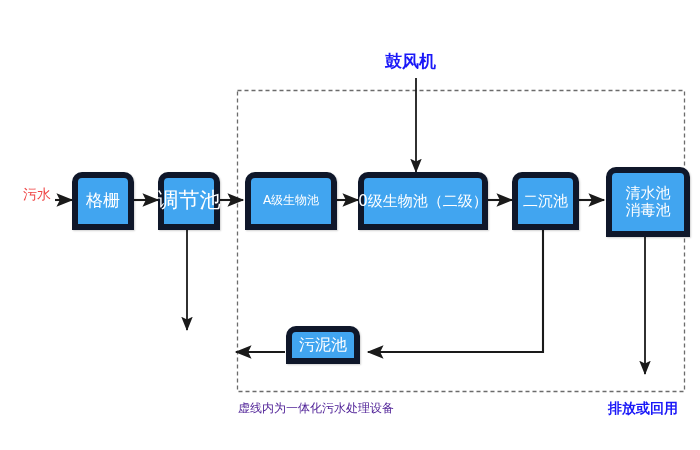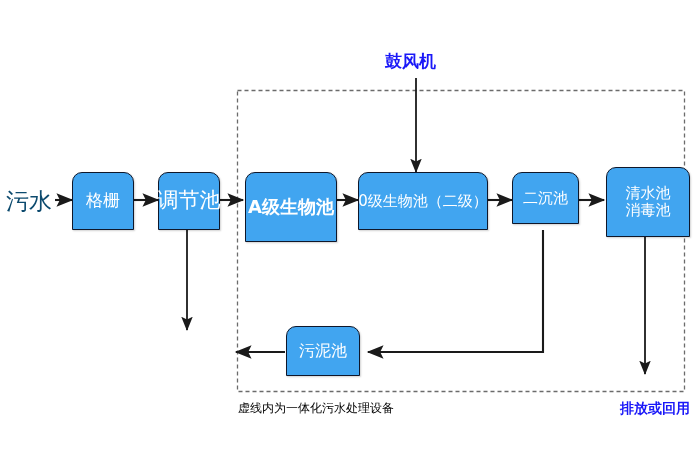--- a/index.html
+++ b/index.html
@@ -23,21 +23,21 @@
     position: absolute;
     left: 0;
     top: 0;
     width: 700px;
     height: 450px;
   }
   
   .pbox {
     position: absolute;
     background: #41a5f0;
-    border: 1px solid #0f172a;
+    border: 6px solid #0f172a;
     border-radius: 10px 10px 0 0;
     box-sizing: border-box;
     display: flex;
     flex-direction: column;
     align-items: center;
     justify-content: center;
     color: #ffffff;
     font-weight: 400;
     line-height: 1.12;
     text-align: center;
@@ -46,29 +46,30 @@
   }
   .pbox .ln { display: block; white-space: nowrap; }
 
   .txt {
     position: absolute;
     white-space: nowrap;
     z-index: 4;
     text-align: right;
   }
   .txt-dark {
-    color: #0c4a6e;
-    font-size: 23px;
+    color: #ef4444;
+    font-size: 14px;
+    margin-left: 17px;
   }
   .txt-blue {
     color: #1a18f8;
     font-weight: 700;
   }
   .txt-cap {
-    color: #000000;
+    color: #4c1d95;
     font-size: 12px;
   }
 </style>
 </head>
 <body>
 
 <div id="canvas">
 
   <svg class="layer" viewBox="0 0 700 450">
     <defs>
@@ -107,39 +108,39 @@
   <div class="txt txt-blue" style="left:385px; top:50px; font-size:17px;">鼓风机</div>
 
   <div class="pbox" style="left:72px;  top:172px; width:62px;  height:58px; font-size:17px;">
     <span class="ln">格栅</span>
   </div>
 
   <div class="pbox" style="left:158px; top:172px; width:62px;  height:58px; font-size:21px;">
     <span class="ln">调节池</span>
   </div>
 
-  <div class="pbox" style="left:245px; top:172px; width:92px;  height:70px; font-size:18px;font-weight:bold;">
+  <div class="pbox" style="left:245px; top:172px; width:92px;  height:58px; font-size:12px;">
     <span class="ln">A级生物池</span>
   </div>
 
   <div class="pbox" style="left:358px; top:172px; width:130px; height:58px; font-size:15px;justify-content:center;">
     <span class="ln">0级生物池（二级）</span>
   </div>
 
-  <div class="pbox" style="left:512px; top:172px; width:67px;  height:52px; font-size:15px;">
+  <div class="pbox" style="left:512px; top:172px; width:67px;  height:58px; font-size:15px;">
     <span class="ln">二沉池</span>
   </div>
 
   <div class="pbox" style="left:606px; top:167px; width:84px;  height:70px; font-size:15px;">
     <span class="ln">清水池</span>
     <span class="ln">消毒池</span>
   </div>
 
-  <div class="pbox" style="left:286px; top:326px; width:74px;  height:50px; font-size:16px;">
+  <div class="pbox" style="left:286px; top:326px; width:74px;  height:38px; font-size:16px;">
     <span class="ln">污泥池</span>
   </div>
 
 
-  <div class="txt txt-blue" style="left:608px; top:400px; font-size:14px;margin-left:12px;">排放或回用</div>
+  <div class="txt txt-blue" style="left:608px; top:400px; font-size:14px;">排放或回用</div>
 
   <div class="txt txt-cap" style="left:238px; top:400px;">虚线内为一体化污水处理设备</div>
 
 </div>
 
 </body></html>

